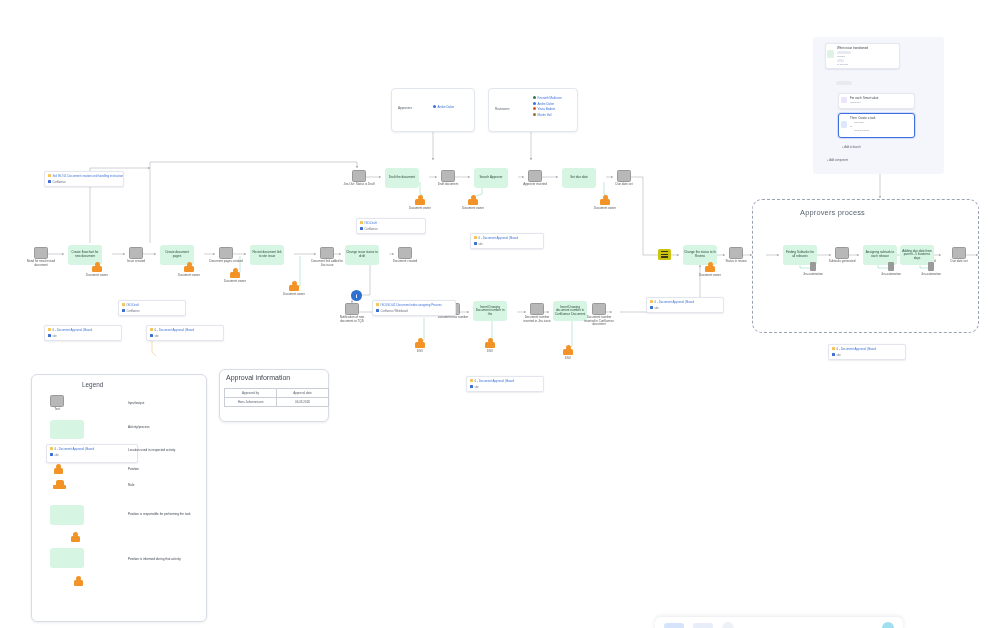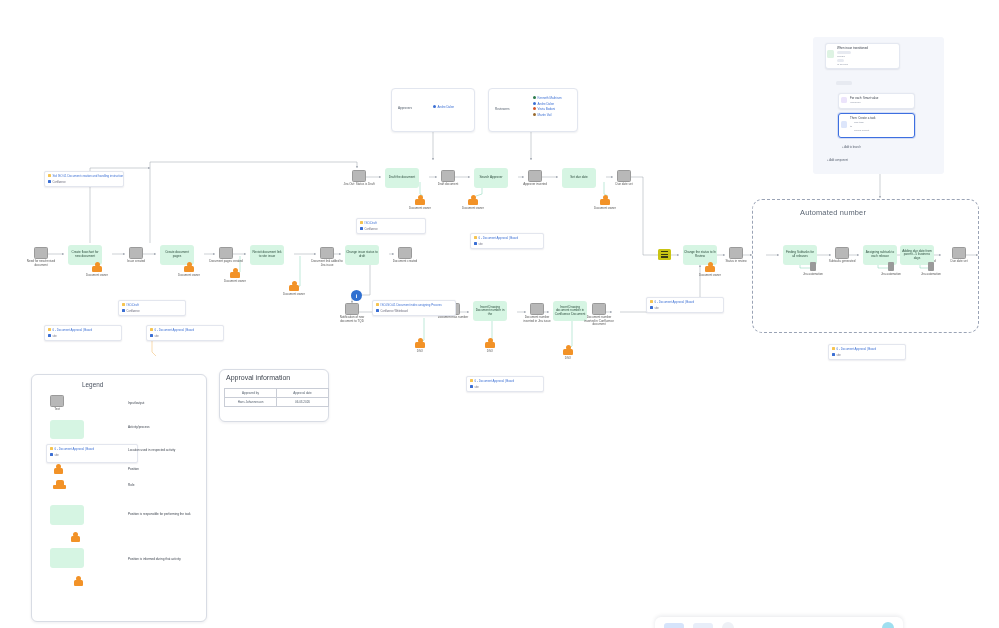--- a/index.html
+++ b/index.html
@@ -193,21 +193,21 @@
     <div style="position:absolute;left:6px;top:18px;font-size:3.1px;color:#55606e;">Reviewers</div>
     <div style="position:absolute;left:44px;top:7px;font-size:3px;color:#3b6fd4;line-height:1.85;">
       <div><span class="chip" style="background:#2b7a4b;border-radius:50%;"></span><span>Kenneth Mathisen</span></div>
       <div><span class="chip" style="background:#3b6fd4;border-radius:50%;"></span><span>Andre Dalen</span></div>
       <div><span class="chip" style="background:#d4562a;border-radius:50%;"></span><span>Vevia Bodoni</span></div>
       <div><span class="chip" style="background:#9a6b2f;border-radius:50%;"></span><span>Martin Vail</span></div>
     </div>
   </div>
 
   <div class="automated-box" style="left:752px;top:199px;width:225px;height:132px;"></div>
-  <div class="automated-title" style="left:800px;top:208px;">Automated number</div>
+  <div class="automated-title" style="left:800px;top:208px;">Approvers process</div>
 
   <div class="node" style="left:658px;top:249px;width:13px;height:11px;background:#c9c413;border-radius:1.5px;">
     <div style="position:absolute;left:3px;top:2px;width:7px;height:1.3px;background:#3a3a10;"></div>
     <div style="position:absolute;left:3px;top:4.7px;width:7px;height:1.3px;background:#3a3a10;"></div>
     <div style="position:absolute;left:3px;top:7.4px;width:7px;height:1.3px;background:#3a3a10;"></div>
   </div>
 
   <div class="node" style="left:351px;top:290px;width:11px;height:11px;border-radius:50%;background:#2f6fd0;color:#fff;font-size:6px;display:flex;align-items:center;justify-content:center;font-weight:bold;">i</div>
 
   <div class="panel" style="left:31px;top:374px;width:174px;height:246px;"></div>

